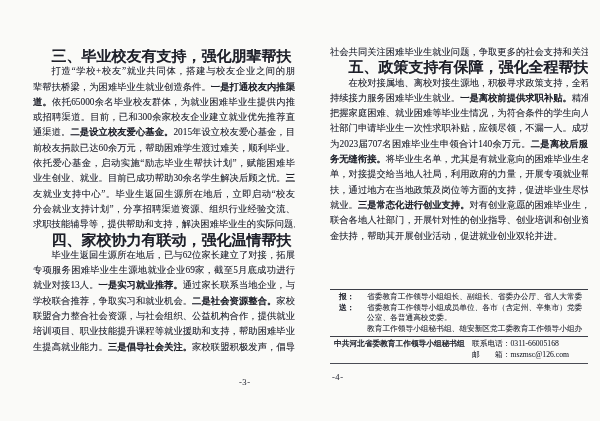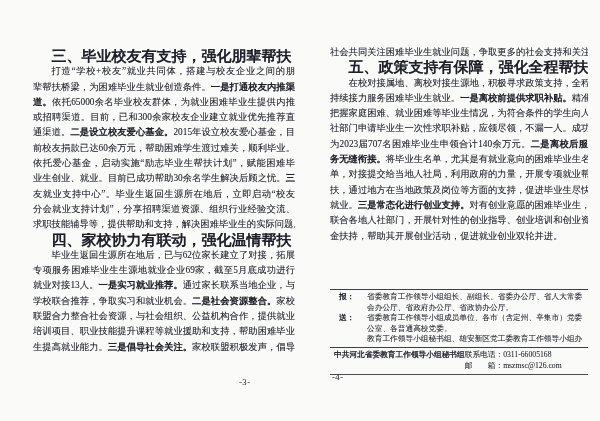--- a/index.html
+++ b/index.html
@@ -29,21 +29,21 @@
     font-size:7.7px;line-height:10.6px;color:#2b2d37;
     text-shadow:0 0 .5px rgba(45,48,66,.35);
   }
   .colo-entries{border-top:1px solid #3c3e48;padding:2px 0 2px;}
   .entry{display:flex;}
   .entry .lab{flex:none;width:37px;padding-left:9px;box-sizing:border-box;font-weight:bold;}
   .entry .val{flex:1;font-family:Liberation Serif, serif;}
   .entry .val .vline{text-align:justify;}
   .colo-footer{
     border-top:1px solid #3c3e48;border-bottom:1.7px solid #4a4c55;
-    display:flex;justify-content:flex-start;
+    display:flex;justify-content:space-between;
     padding:2px 2px 2px 4px;
   }
   .issuer{font-weight:bold;line-height:10.8px;}
   .contact{width:114px;}
   .contact .crow{line-height:10.8px;white-space:nowrap;}
 </style>
 </head>
 <body>
 
 <div class="canvas">
@@ -88,21 +88,20 @@
       <div class="tl"><span>联合各地人社部门，开展针对性的创业指导、创业培训和创业资</span></div>
       <div class="tl end"><span>金扶持，帮助其开展创业活动，促进就业创业双轮并进。</span></div>
     </div>
 
   <div class="colophon">
     <div class="colo-entries" id="coloEntries">
         <div class="entry">
           <div class="lab">报：</div>
           <div class="val">
             <div class="vline">省委教育工作领导小组组长、副组长、省委办公厅、省人大常委</div>
-            <div class="vline">会办公厅、省政府办公厅、省政协办公厅。</div>
           </div>
         </div>
         <div class="entry">
           <div class="lab">送：</div>
           <div class="val">
             <div class="vline">省委教育工作领导小组成员单位、各市（含定州、辛集市）党委</div>
             <div class="vline">公室、各普通高校党委。</div>
             <div class="vline">教育工作领导小组秘书组、雄安新区党工委教育工作领导小组办</div>
           </div>
         </div>

